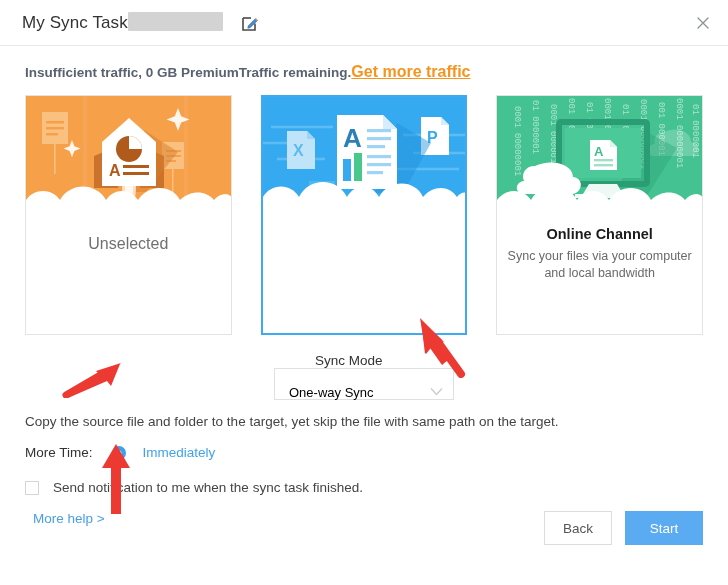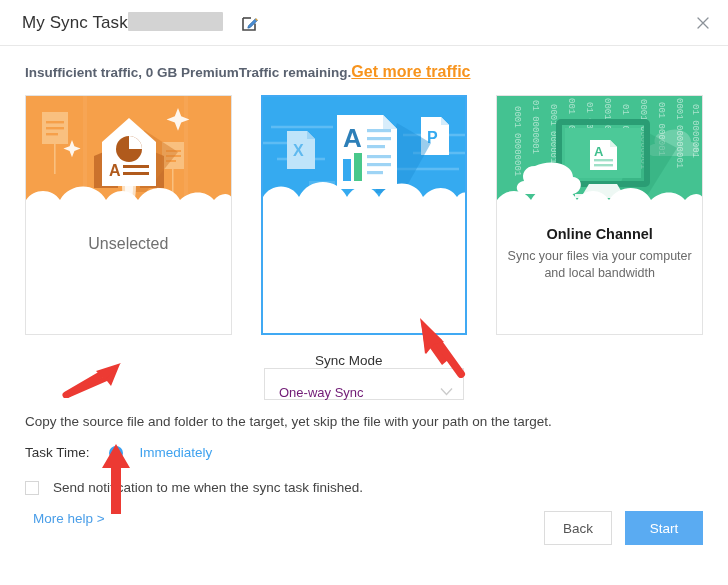--- a/index.html
+++ b/index.html
@@ -159,29 +159,29 @@
     display: flex;
     align-items: center;
     flex-direction: column;
   }
   .row-label {
     font-size: 13.5px;
     color: #333;
     width: 98px;
   }
   .select {
-    width: 200px;
+    width: 180px;
     height: 32px;
     border: 1px solid #e0e0e0;
     background: #fff;
     display: flex;
     align-items: center;
     padding: 16px 10px 0 14px;
     font-size: 13px;
-    color: #701a75;
+    color: #000000;
     cursor: pointer;
     justify-content: space-between;
   }
   .chev {
     color: #c9c9c9;
     font-size: 11px;
     line-height: 1;
   }
   .hint {
     margin-top: 14px;
@@ -481,24 +481,24 @@
         <div class="select">
           <span>One-way Sync</span>
           <span class="chev">
             <svg width="13" height="9" viewBox="0 0 13 9">
                 <path d="M1 1.5 L6.5 7.5 L12 1.5" fill="none" stroke="#cbcbcb" stroke-width="1.3"></path>
               </svg>
           </span>
         </div>
       </div>
 
-      <div class="hint">Copy the source file and folder to the target, yet skip the file with your path on the target.</div>
+      <div class="hint">Copy the source file and folder to the target, yet skip the file with same path on the target.</div>
 
       <div class="row-time">
-        <div class="row-label" style="width:auto;">Task Time:</div>
+        <div class="row-label" style="width:auto;">More Time:</div>
         <div class="radio"></div>
         <div class="radio-label">Immediately</div>
       </div>
 
       <div class="row-check">
         <div class="checkbox"></div>
         <div class="check-label">Send notification to me when the sync task finished.</div>
       </div>
 
     </div>

